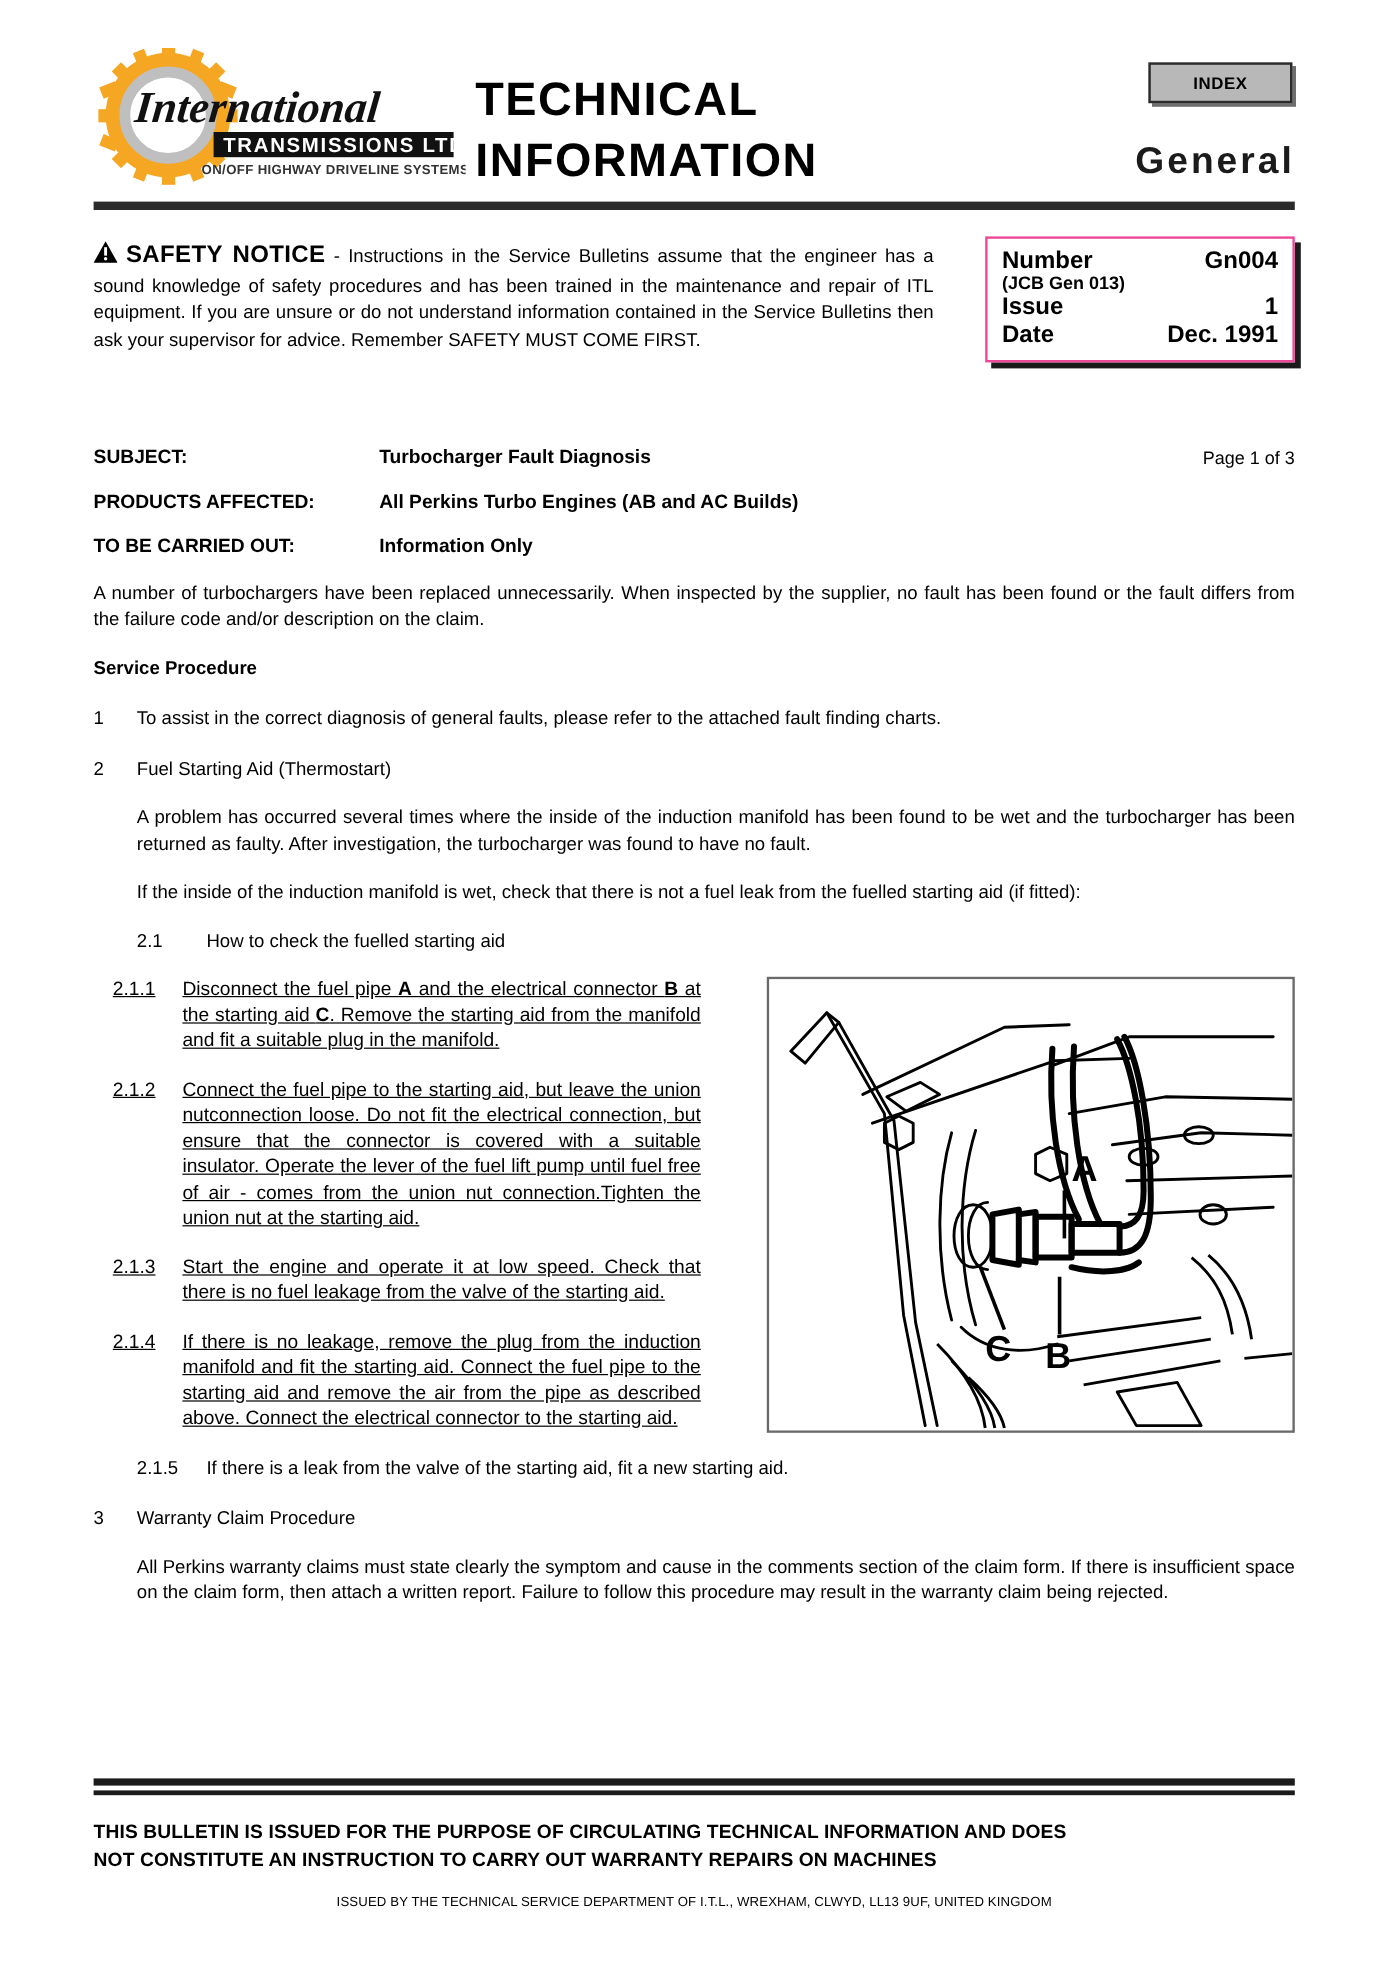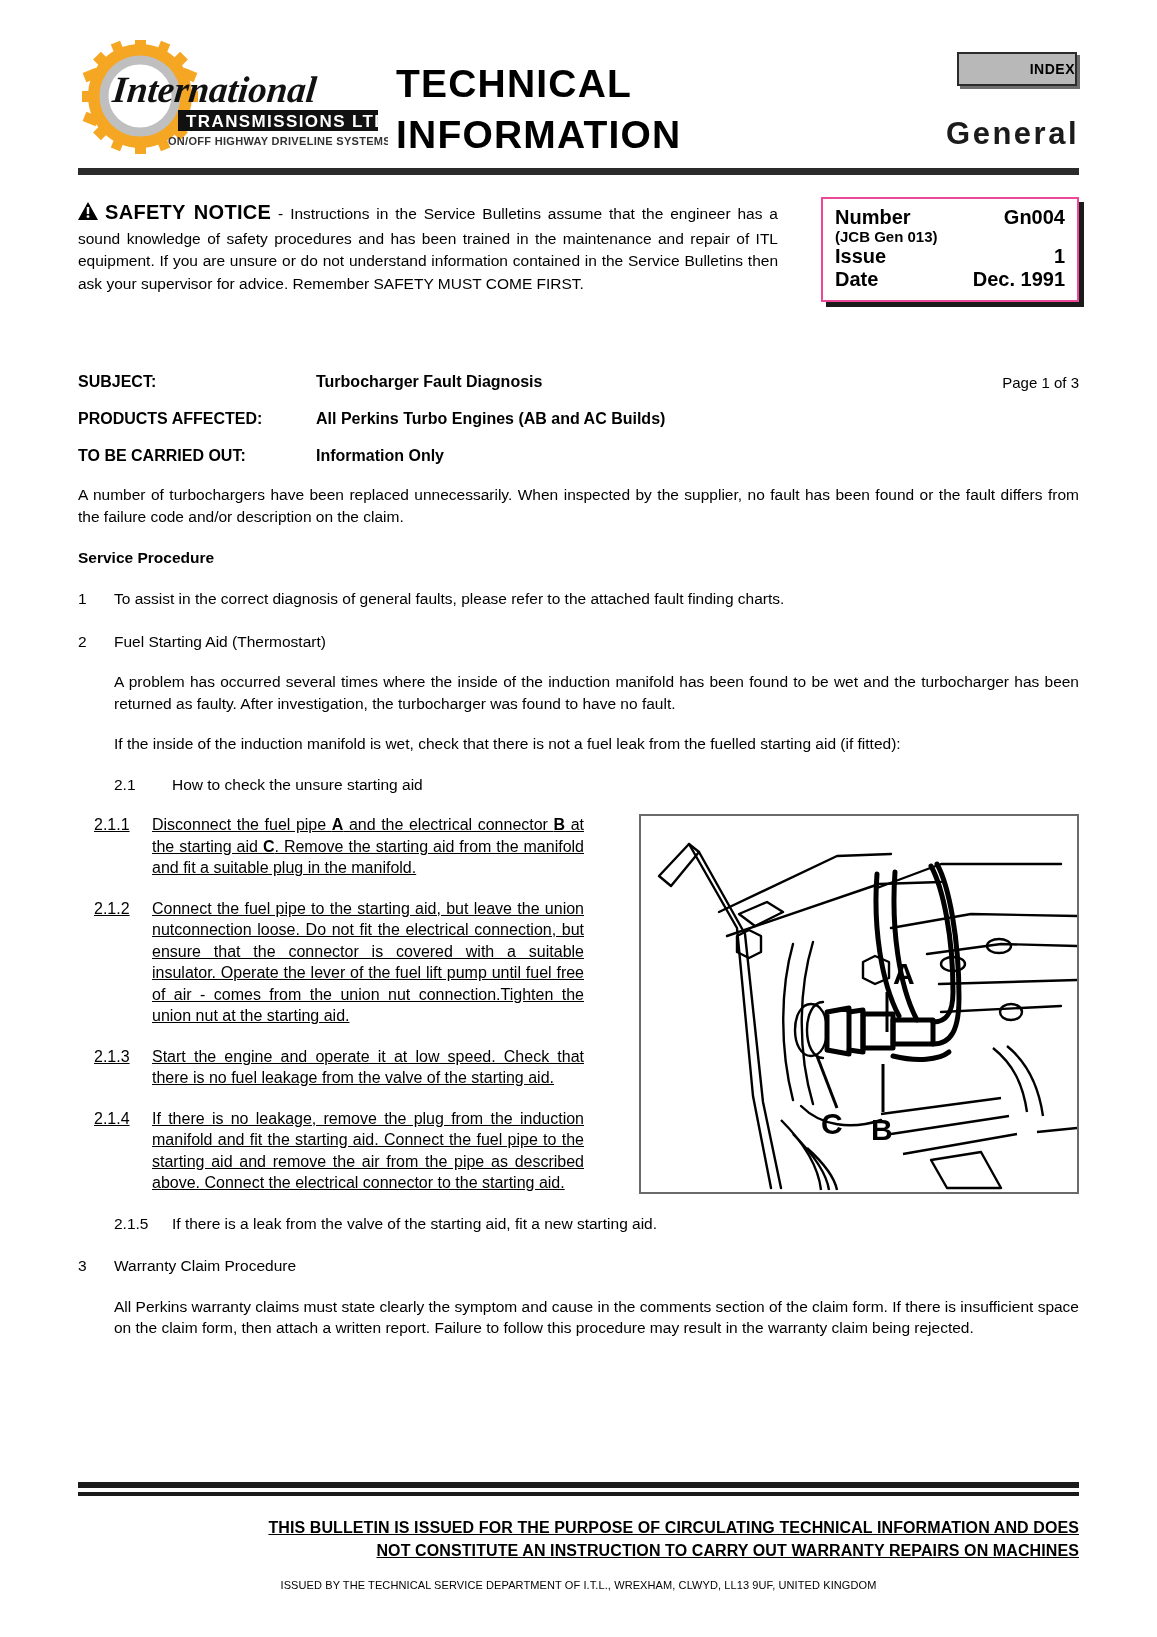--- a/index.html
+++ b/index.html
@@ -26,21 +26,21 @@
   .general-word {
     position:absolute; right:0; top:116px;
     font-size:31px; font-weight:bold; letter-spacing:2.5px; color:#1b1b1b;
   }
   .index-btn {
     position:absolute; right:2px; top:52px;
     width:120px; height:34px;
     background:#b8b8b8;
     border:2px solid #2b2b2b;
     box-shadow:3px 3px 0 #6e6e6e;
-    display:flex; align-items:center; justify-content:flex-end;
+    display:flex; align-items:center; justify-content:center;
     font-size:14px; font-weight:bold; letter-spacing:0.5px;
   }
   .rule-thick { height:7px; background:#2b2b2b; margin-top:8px; }
 
   
   .mid { position:relative; margin-top:26px; min-height:140px; }
   .safety { width:700px; font-size:15.5px; line-height:22.5px; text-align:justify; }
   .safety-head { font-size:20px; font-weight:bold; letter-spacing:0.3px; }
   .warn-tri { display:inline-block; vertical-align:-2px; margin-right:7px; }
 
@@ -92,21 +92,21 @@
     width:440px; height:380px;
     border:2px solid #6a6a6a; background:#fff;
     overflow:hidden;
   }
   .figure svg { display:block; }
 
   
   .footer { position:absolute; left:78px; right:78px; bottom:46px; }
   .rule-foot { height:6px; background:#1b1b1b; margin-bottom:4px; }
   .rule-foot2 { height:4px; background:#1b1b1b; margin-bottom:20px; }
-  .foot-main { text-align:right; font-size:16px; font-weight:bold; line-height:23px; letter-spacing:0.1px;text-decoration:underline; }
+  .foot-main { text-align:left; font-size:16px; font-weight:bold; line-height:23px; letter-spacing:0.1px; }
   .foot-sub { text-align:center; font-size:11px; margin-top:17px; letter-spacing:0.1px; }
 </style>
 </head>
 <body>
 
 <div class="page">
 
   <div class="header">
 
     <div class="logo">
@@ -215,21 +215,21 @@
   <div class="item1">
     <span class="num">2</span>
     <span class="body">Fuel Starting Aid (Thermostart)</span>
   </div>
 
   <div class="sub-para">A problem has occurred several times where the inside of the induction manifold has been found to be wet and the turbocharger has been returned as faulty. After investigation, the turbocharger was found to have no fault.</div>
   <div class="sub-para">If the inside of the induction manifold is wet, check that there is not a fuel leak from the fuelled starting aid (if fitted):</div>
 
   <div class="item2">
     <span class="num">2.1</span>
-    <span class="body">How to check the unsure starting aid</span>
+    <span class="body">How to check the fuelled starting aid</span>
   </div>
 
   <div class="flow">
 
     <div class="figure">
       <svg width="436" height="376" viewBox="0 0 436 376">
         <rect width="436" height="376" fill="#fff"></rect>
         <g fill="none" stroke="#000" stroke-width="2.4" stroke-linecap="round" stroke-linejoin="round">
 
           <path d="M18 60 L48 28 L58 36 L30 70 Z"></path>

